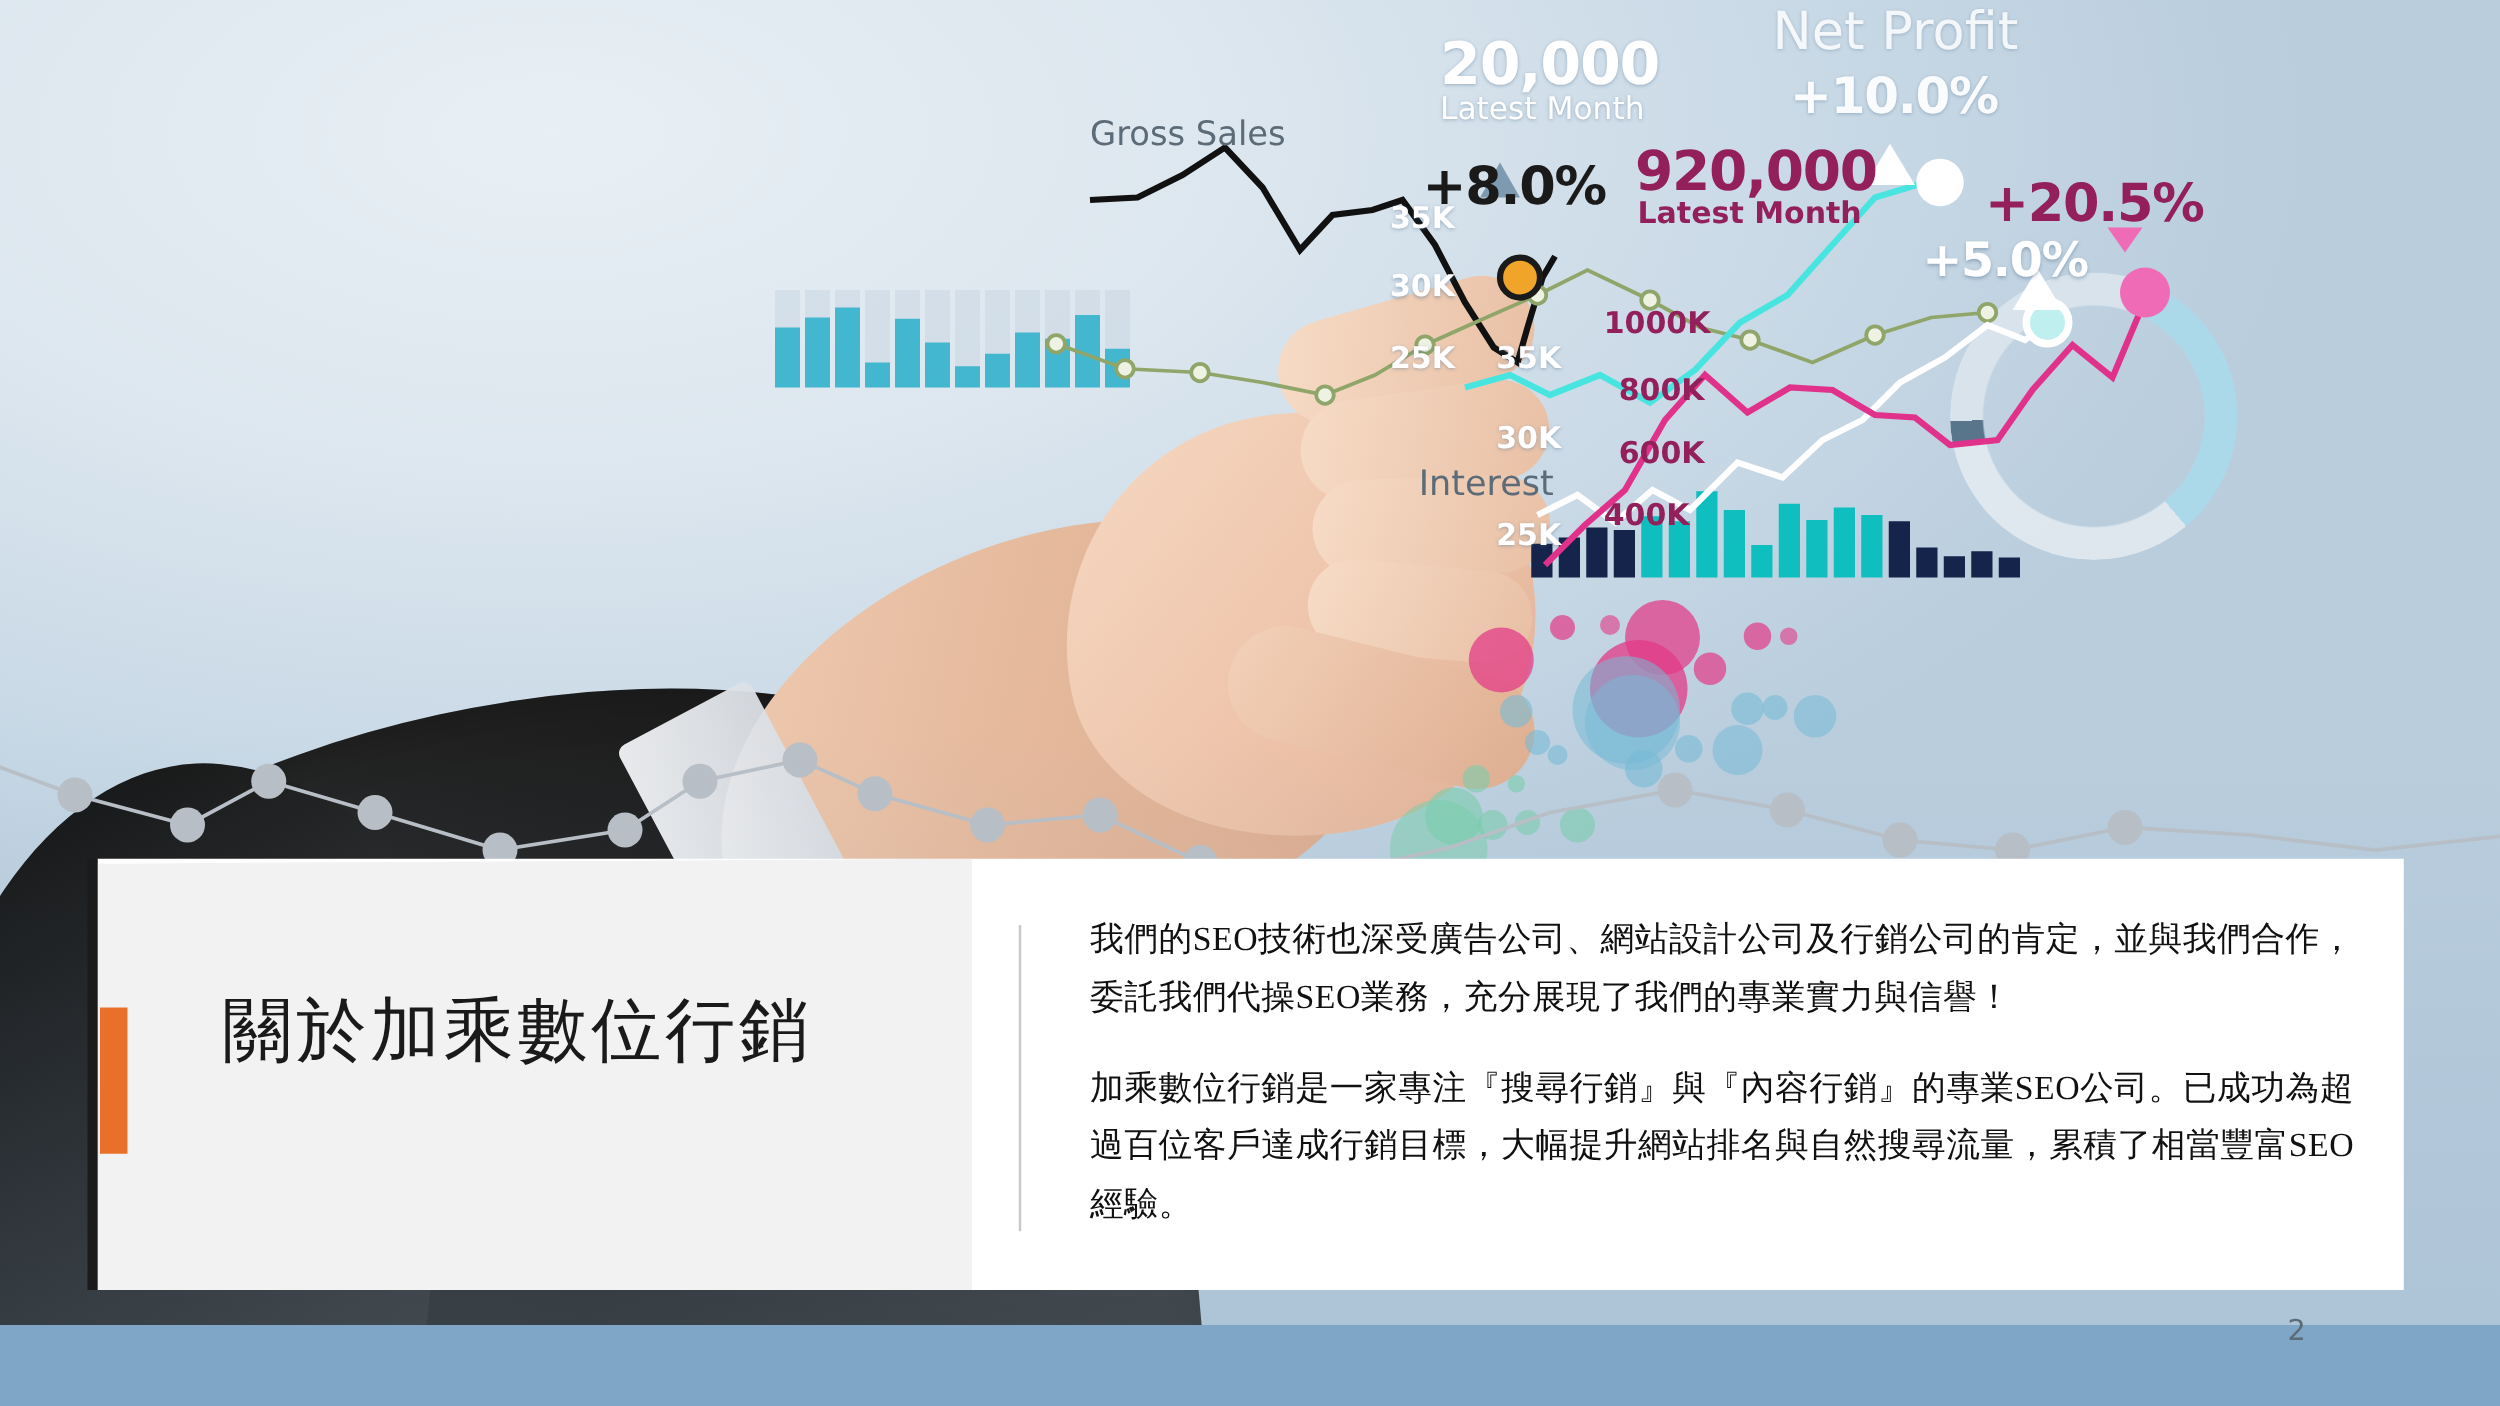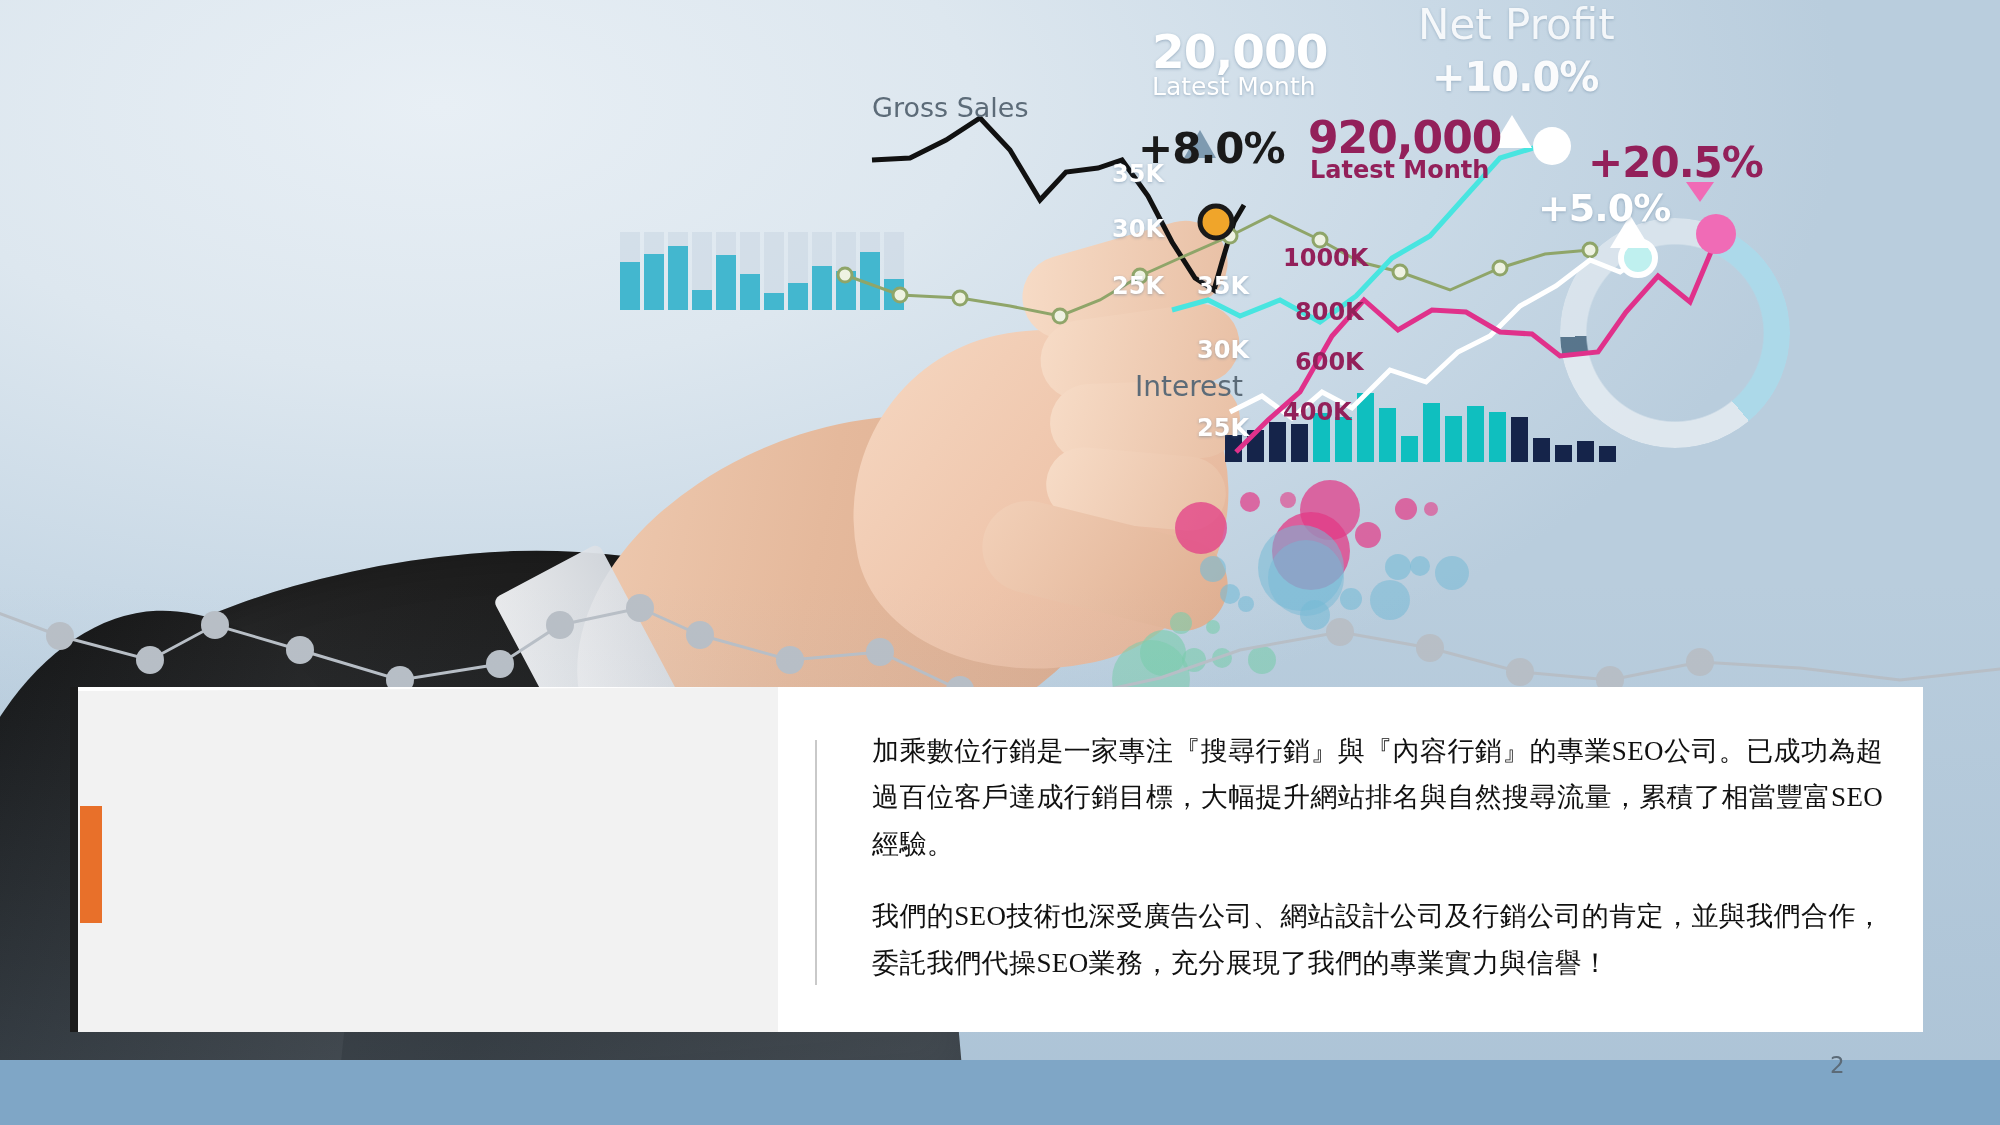--- a/index.html
+++ b/index.html
@@ -301,22 +301,23 @@
     <div class="lbl lbl-mag" style="left:1283px;top:398px;font-size:24px;">400K</div>
 
     <div class="hero-fade"></div>
   </div>
 
   <div class="panel"></div>
   <div class="panel-left"></div>
   <div class="panel-edge"></div>
   <div class="accent"></div>
 
+  <div class="slide-title">關於加乘數位行銷</div>
 
   <div class="divider"></div>
 
   <div class="body">
+    <p>我們的SEO技術也深受廣告公司、網站設計公司及行銷公司的肯定，並與我們合作，委託我們代操SEO業務，充分展現了我們的專業實力與信譽！</p>
     <p>加乘數位行銷是一家專注『搜尋行銷』與『內容行銷』的專業SEO公司。已成功為超過百位客戶達成行銷目標，大幅提升網站排名與自然搜尋流量，累積了相當豐富SEO經驗。</p>
-    <p>我們的SEO技術也深受廣告公司、網站設計公司及行銷公司的肯定，並與我們合作，委託我們代操SEO業務，充分展現了我們的專業實力與信譽！</p>
   </div>
 
   <div class="pagenum">2</div>
 </div>
 
 </body></html>

